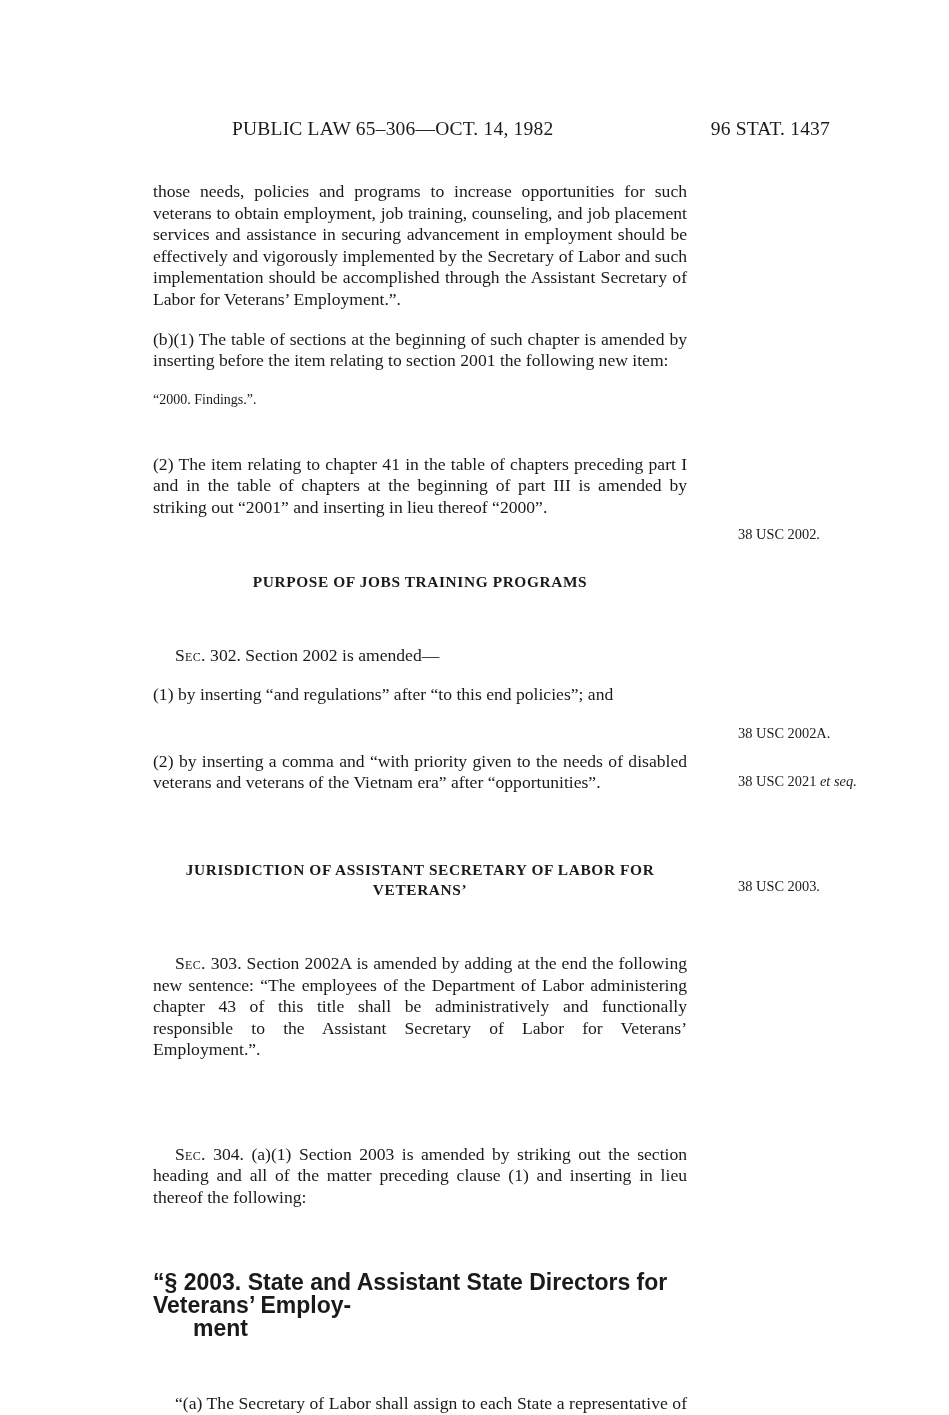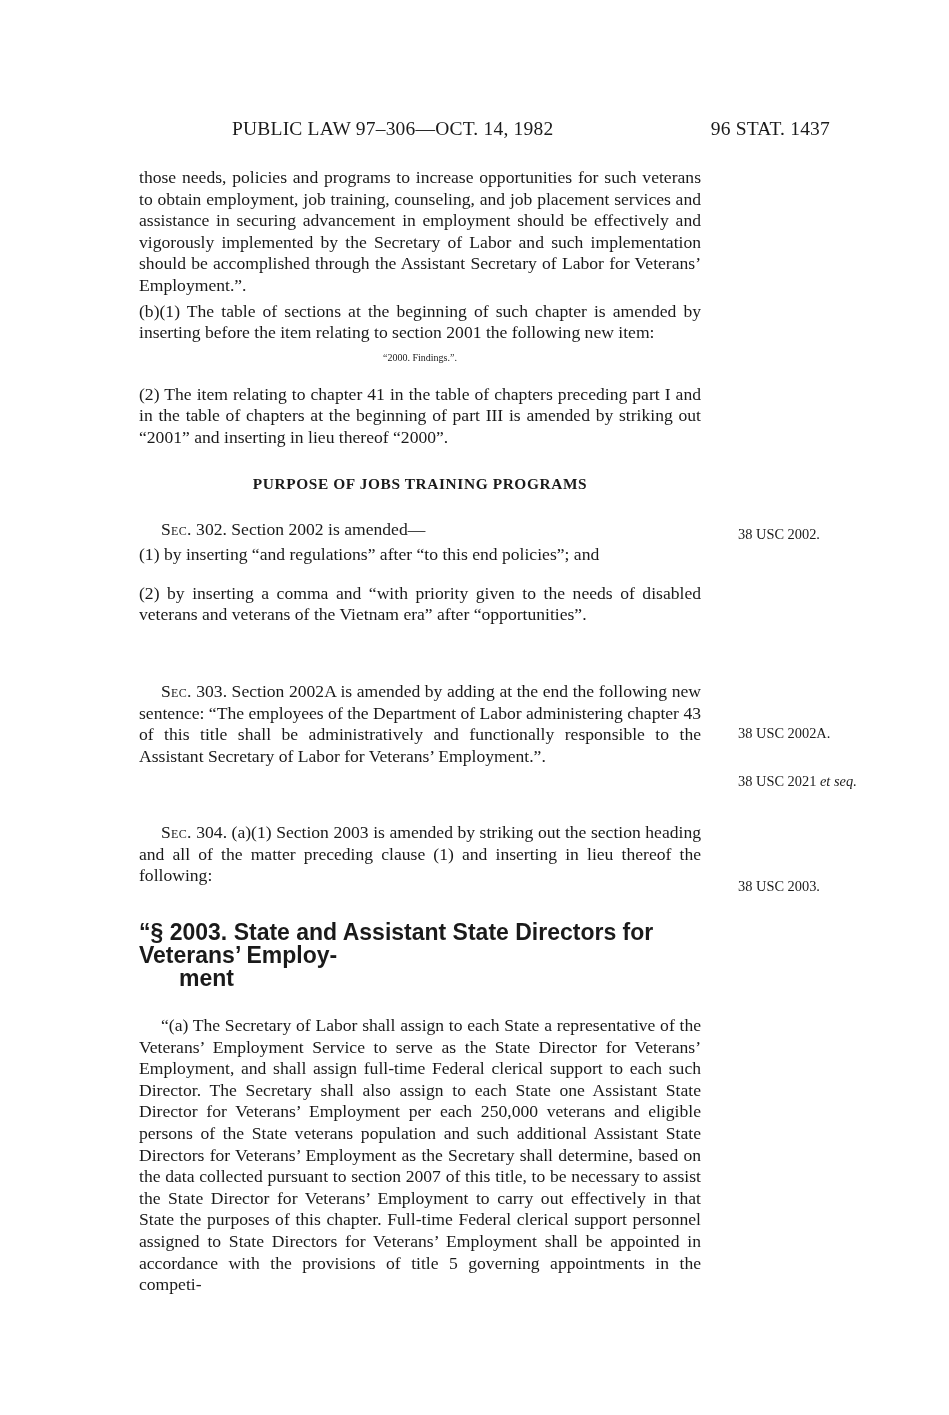--- a/index.html
+++ b/index.html
@@ -48,34 +48,34 @@
   
   .col {
     position: absolute;
     left: 135px;
     top: 163px;
     width: 570px;
     font-size: 17.6px;
     line-height: 21.6px;
     text-align: justify;
   }
-  .col p { margin: 4px; }
+  .col p { margin: 18px; }
 
   .indent-block {
     margin-left: 32px;
   }
 
   .p-hang { text-indent: 0; }
   .p-ind { text-indent: 22px; }
 
   .small-note {
-    font-size: 10px;
+    font-size: 14px;
     line-height: 19px;
     margin-top: 6px;
-    text-align: center;
+    text-align: left;
   }
 
   .ctr-head {
     text-align: center;
     font-variant: small-caps;
     font-size: 15.4px;
     letter-spacing: 0.6px;
     font-weight: 600;
     line-height: 20px;
   }
@@ -126,21 +126,21 @@
     margin-left: 8px;
   }
   .mnote i { font-style: italic; }
 </style>
 </head>
 <body>
 
 <div class="page">
 
   <div class="runhead">
-    <span class="rh-left">PUBLIC LAW 97–306—OCT. 14, 1982</span>
+    <span class="rh-left">PUBLIC LAW 65–306—OCT. 14, 1982</span>
     <span class="rh-right">96 STAT. 1437</span>
   </div>
 
   <div class="col">
 
     <p class="indent-block">those needs, policies and programs to increase opportunities for such veterans to obtain employment, job training, counseling, and job placement services and assistance in securing advancement in employment should be effectively and vigorously implemented by the Secretary of Labor and such implementation should be accomplished through the Assistant Secretary of Labor for Veterans’ Employment.”.</p>
 
     <p class="p-hang">(b)(1) The table of sections at the beginning of such chapter is amended by inserting before the item relating to section 2001 the following new item:</p>
 
     <p class="small-note">“2000. Findings.”.</p>
@@ -153,20 +153,21 @@
 
     <div class="gap-m"></div>
     <p class="p-ind"><span class="sc">Sec.</span> 302. Section 2002 is amended—</p>
 
     <p class="indent-block">(1) by inserting “and regulations” after “to this end policies”; and</p>
 
     <div class="gap-s"></div>
     <p class="indent-block">(2) by inserting a comma and “with priority given to the needs of disabled veterans and veterans of the Vietnam era” after “opportunities”.</p>
 
     <div class="gap-xl"></div>
+    <p class="ctr-head">JURISDICTION OF ASSISTANT SECRETARY OF LABOR FOR VETERANS’</p>
 
     <div class="gap-m"></div>
     <p class="p-ind"><span class="sc">Sec.</span> 303. Section 2002A is amended by adding at the end the following new sentence: “The employees of the Department of Labor administering chapter 43 of this title shall be administratively and functionally responsible to the Assistant Secretary of Labor for Veterans’ Employment.”.</p>
 
     <div class="gap-xl"></div>
 
     <div class="gap-m"></div>
     <p class="p-ind"><span class="sc">Sec.</span> 304. (a)(1) Section 2003 is amended by striking out the section heading and all of the matter preceding clause (1) and inserting in lieu thereof the following:</p>
 
     <div class="gap-l"></div>

